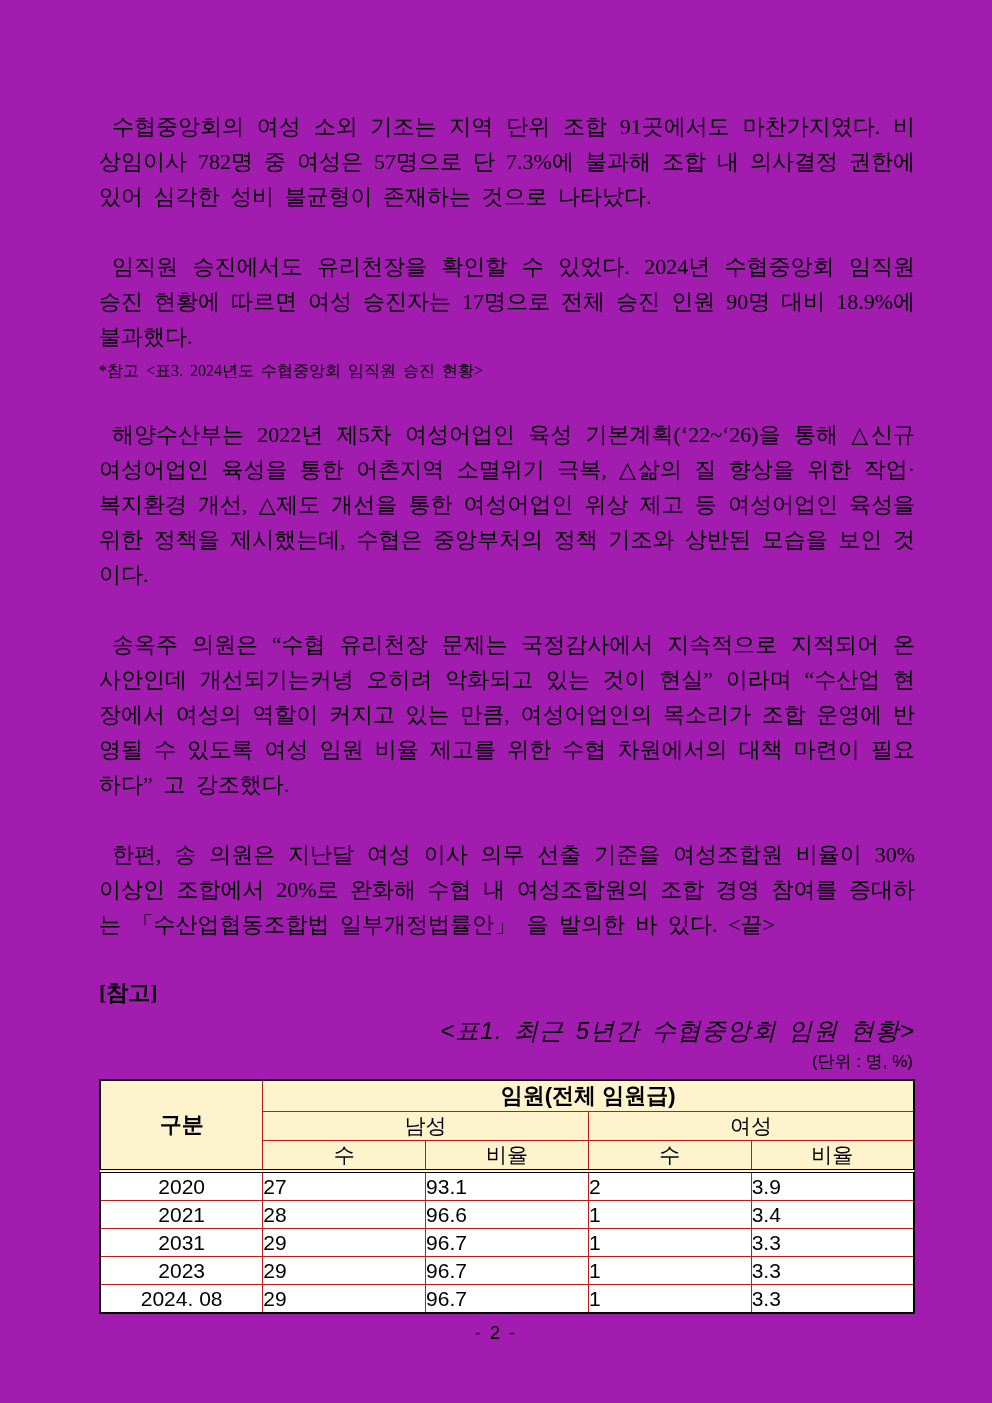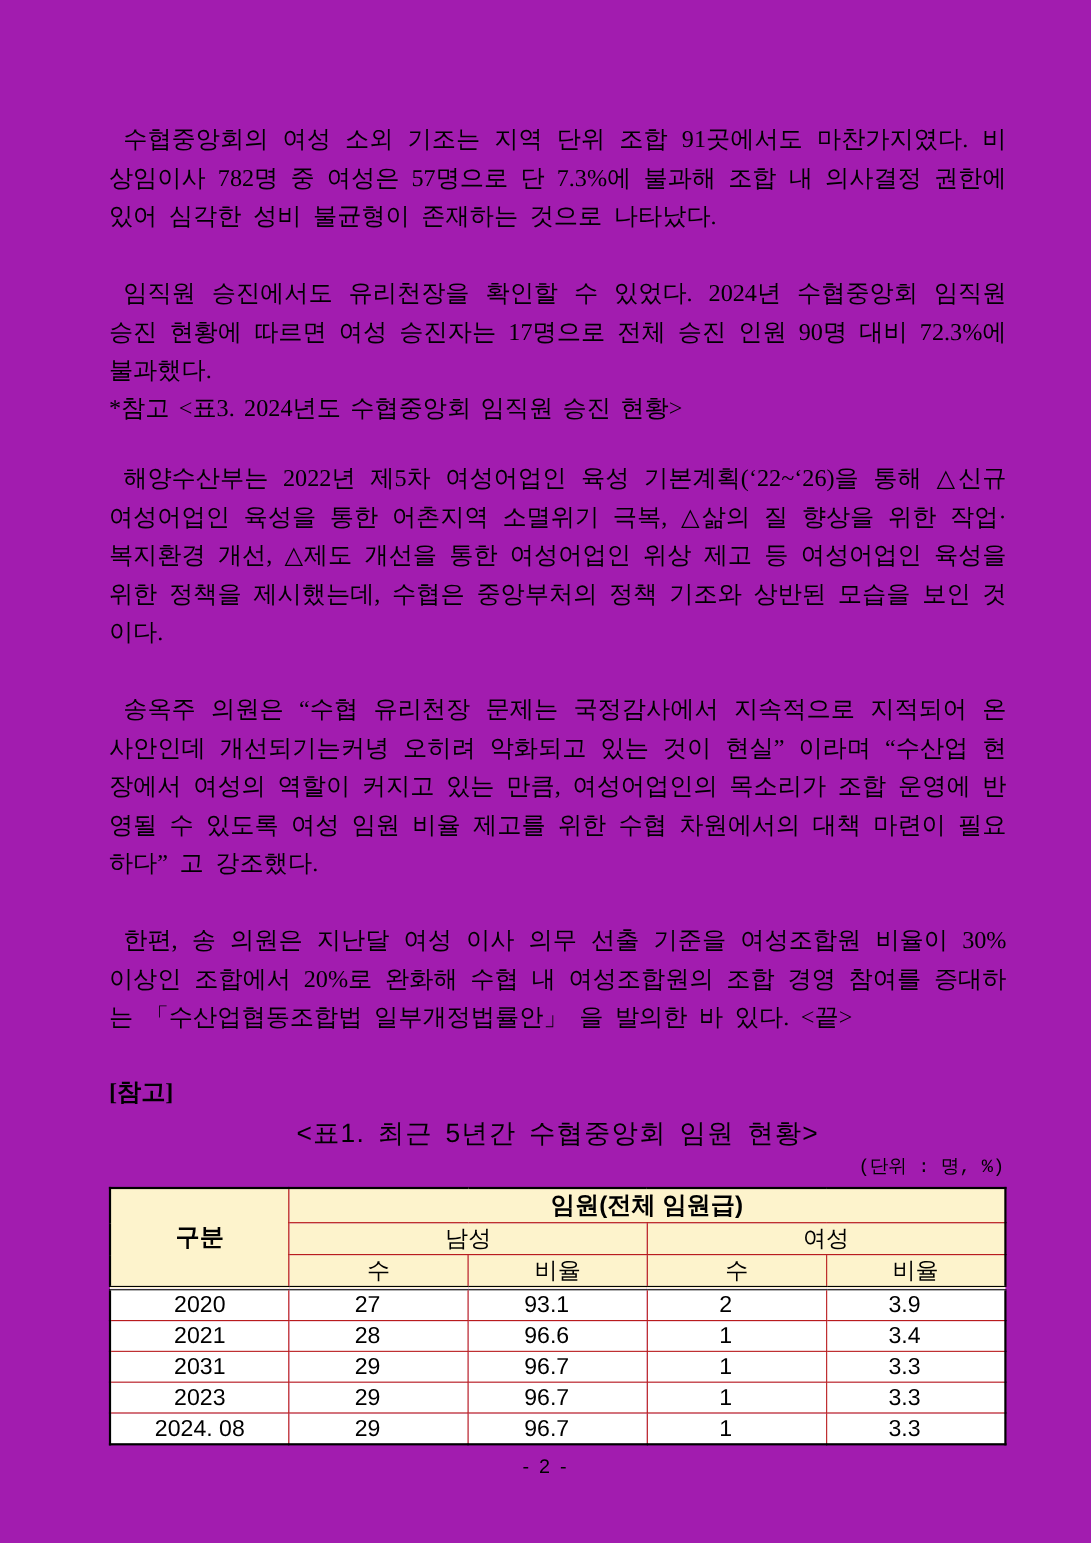--- a/index.html
+++ b/index.html
@@ -24,42 +24,43 @@
   .para {
     font-size: 22px;
     line-height: 35px;
     text-align: justify;
     word-spacing: 5px;
     text-indent: 13px;
     margin: 0 0 35px 0;
   }
   .para.tight { margin-bottom: 2px; }
   .footnote {
-    font-size: 22px;
+    font-size: 16px;
     line-height: 30px;
     margin: 0 0 31px 0;
     word-spacing: 3px;
   }
   .ref-heading {
     font-size: 22px;
     font-weight: bold;
     line-height: 32px;
     margin: 3px 0 4px 0;
   }
   .table-title {
     font-family: "Liberation Sans", "DejaVu Sans", sans-serif;
     font-size: 24px;
     line-height: 36px;
-    text-align: center;
+    text-align: right;
     letter-spacing: 1px;
     word-spacing: 4px;
     margin: 0 0 0 0;
+    font-style: italic;
   }
   .unit-note {
-    font-family: Liberation Mono, monospace;
+    font-family: Liberation Sans, sans-serif;
     font-size: 17px;
     line-height: 26px;
     text-align: right;
     margin: 0 2px 4px 0;
   }
   table.ref-table {
     width: 100%;
     border-collapse: collapse;
     table-layout: fixed;
     font-family: "Liberation Sans", "DejaVu Sans", sans-serif;
@@ -70,41 +71,41 @@
     padding: 0;
     height: 27px;
     vertical-align: middle;
     font-size: 21px;
     font-weight: normal;
   }
   table.ref-table th { background: #FDF3CC; text-align: center; }
   table.ref-table th.bold { font-weight: bold; font-size: 22px; }
   table.ref-table .hdr-bottom { border-bottom: 4px double #000; }
   table.ref-table td.year { text-align: center; background: #fff; }
-  table.ref-table td.num  { text-align: center; padding-right: 20px; background: #fff; margin-top: 22px; }
+  table.ref-table td.num  { text-align: left; padding-right: 20px; background: #fff; margin-top: 22px; }
   .page-num {
     position: absolute;
     left: 0;
     top: 1323px;
     width: 100%;
     text-align: center;
     font-family: "Liberation Sans", "DejaVu Sans", sans-serif;
     font-size: 18px;
     letter-spacing: 2px;
   }
 </style>
 </head>
 <body>
 
 <div class="page">
   <div class="content">
 
     <p class="para">수협중앙회의 여성 소외 기조는 지역 단위 조합 91곳에서도 마찬가지였다. 비상임이사 782명 중 여성은 57명으로 단 7.3%에 불과해 조합 내 의사결정 권한에 있어 심각한 성비 불균형이 존재하는 것으로 나타났다.</p>
 
-    <p class="para tight">임직원 승진에서도 유리천장을 확인할 수 있었다. 2024년 수협중앙회 임직원 승진 현황에 따르면 여성 승진자는 17명으로 전체 승진 인원 90명 대비 72.3%에 불과했다.</p>
+    <p class="para tight">임직원 승진에서도 유리천장을 확인할 수 있었다. 2024년 수협중앙회 임직원 승진 현황에 따르면 여성 승진자는 17명으로 전체 승진 인원 90명 대비 18.9%에 불과했다.</p>
     <div class="footnote">*참고 &lt;표3. 2024년도 수협중앙회 임직원 승진 현황&gt;</div>
 
     <p class="para">해양수산부는 2022년 제5차 여성어업인 육성 기본계획(‘22~‘26)을 통해 △신규 여성어업인 육성을 통한 어촌지역 소멸위기 극복, △삶의 질 향상을 위한 작업·복지환경 개선, △제도 개선을 통한 여성어업인 위상 제고 등 여성어업인 육성을 위한 정책을 제시했는데, 수협은 중앙부처의 정책 기조와 상반된 모습을 보인 것이다.</p>
 
     <p class="para">송옥주 의원은 “수협 유리천장 문제는 국정감사에서 지속적으로 지적되어 온 사안인데 개선되기는커녕 오히려 악화되고 있는 것이 현실” 이라며 “수산업 현장에서 여성의 역할이 커지고 있는 만큼, 여성어업인의 목소리가 조합 운영에 반영될 수 있도록 여성 임원 비율 제고를 위한 수협 차원에서의 대책 마련이 필요하다” 고 강조했다.</p>
 
     <p class="para">한편, 송 의원은 지난달 여성 이사 의무 선출 기준을 여성조합원 비율이 30% 이상인 조합에서 20%로 완화해 수협 내 여성조합원의 조합 경영 참여를 증대하는 「수산업협동조합법 일부개정법률안」 을 발의한 바 있다. &lt;끝&gt;</p>
 
     <div class="ref-heading">[참고]</div>
 

